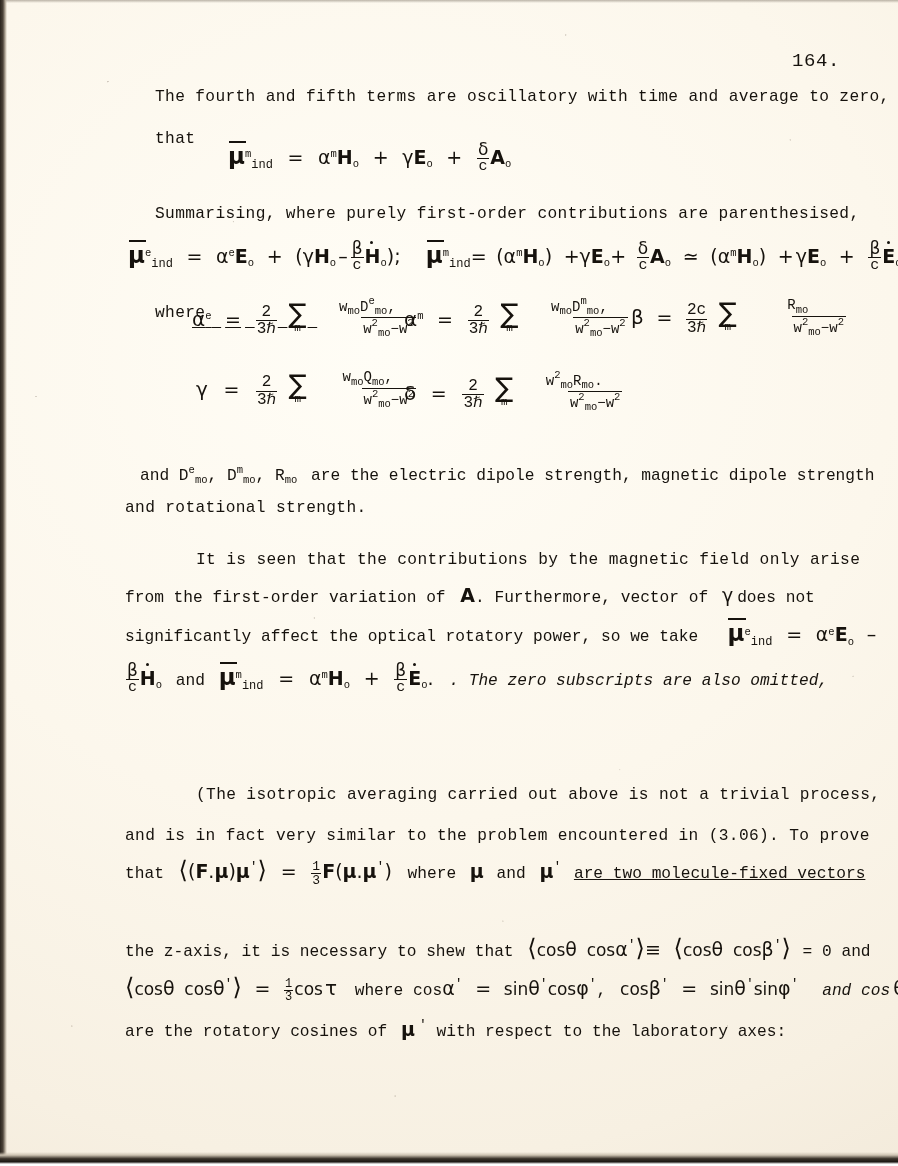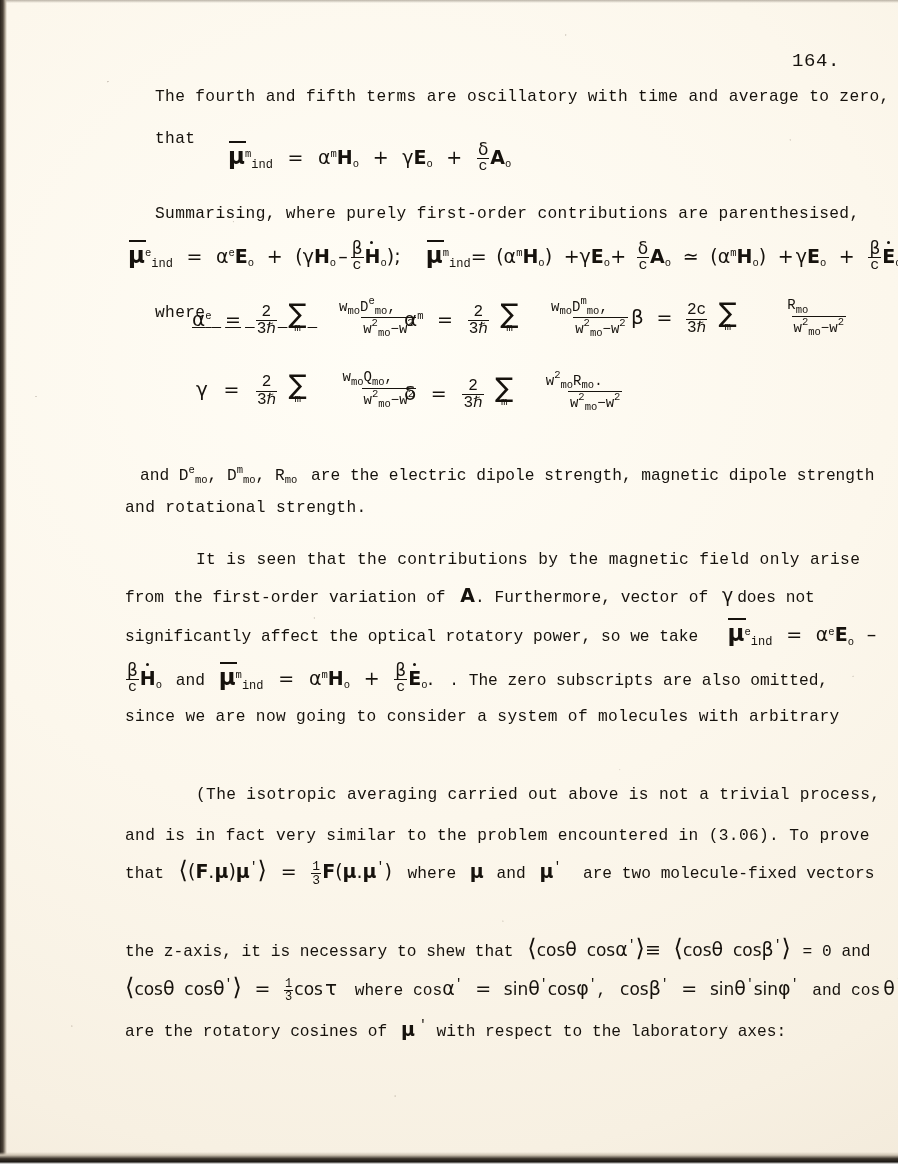--- a/index.html
+++ b/index.html
@@ -319,59 +319,58 @@
     </div>
 
     <div class="eqline" style="left:125px; top:662px; font-size:16.2px;">
       <span class="frac"><span class="num m lite" style="font-size:17px;">β</span><span class="den">c</span></span><span class="m"><span class="dotv">H</span></span><sub>o</sub>
       <span style="margin:0 4px;">and</span>
       <span class="m" style="font-size:23px;"><span class="ov">μ</span></span><sup>m</sup><sub class="sb-big">ind</sub>
       <span class="m lite" style="margin:0 5px;">=</span>
       <span class="m lite">α</span><sup>m</sup><span class="m">H</span><sub>o</sub>
       <span class="m lite" style="margin:0 4px;">+</span>
       <span class="frac"><span class="num m lite" style="font-size:17px;">β</span><span class="den">c</span></span><span class="m"><span class="dotv">E</span></span><sub>o</sub><span class="m lite">.</span>
-      <span style="margin-left:6px;">.   The zero subscripts are also omitted,</span>
-    </div>
-
-    <div class="line" style="top:709px;">since we are now going to consider a system of molecules with arbitrary</div>
+      <span style="margin-left:6px;font-style:italic;">.   The zero subscripts are also omitted,</span>
+    </div>
+
 
     <div class="line ind2" style="top:787px;">(The isotropic averaging carried out above is not a trivial process,</div>
     <div class="line" style="top:828px;">and is in fact very similar to the problem encountered in (3.06).   To prove</div>
 
     <div class="eqline" style="left:125px; top:858px; font-size:16.2px;">
       <span>that</span>
       <span class="m lite" style="font-size:24px; margin-left:5px;">⟨</span><span class="m lite" style="font-size:19px;">(</span><span class="m">F</span><span class="m lite">.</span><span class="m">μ</span><span class="m lite" style="font-size:19px;">)</span><span class="m">μ</span><sup style="font-size:13px;">′</sup><span class="m lite" style="font-size:24px;">⟩</span>
       <span class="m lite" style="margin:0 4px;">=</span>
       <span class="frac" style="font-size:13px;"><span class="num">1</span><span class="den">3</span></span><span class="m">F</span><span class="m lite" style="font-size:19px;">(</span><span class="m">μ</span><span class="m lite">.</span><span class="m">μ</span><sup style="font-size:13px;">′</sup><span class="m lite" style="font-size:19px;">)</span>
       <span style="margin-left:6px;">where</span>
       <span class="m" style="margin-left:4px;">μ</span>
       <span style="margin-left:3px;">and</span>
       <span class="m" style="margin-left:4px;">μ</span><sup style="font-size:13px;">′</sup>
-      <span style="margin-left:12px;">are two molecule-fixed vectors</span>
+      <span style="margin-left:3px;text-decoration:underline;">are two molecule-fixed vectors</span>
     </div>
 
 
     <div class="eqline" style="left:125px; top:936px; font-size:16.2px;">
       <span>the z-axis, it is necessary to shew that</span>
       <span class="m lite" style="font-size:24px; margin-left:4px;">⟨</span><span class="mi">cos</span><span class="m lite" style="font-size:19px;">θ</span>&nbsp;<span class="mi">cos</span><span class="m lite" style="font-size:19px;">α</span><sup style="font-size:13px;">′</sup><span class="m lite" style="font-size:24px;">⟩</span><span class="m lite">≡</span>
       <span class="m lite" style="font-size:24px; margin-left:3px;">⟨</span><span class="mi">cos</span><span class="m lite" style="font-size:19px;">θ</span>&nbsp;<span class="mi">cos</span><span class="m lite" style="font-size:19px;">β</span><sup style="font-size:13px;">′</sup><span class="m lite" style="font-size:24px;">⟩</span>
       <span style="margin-left:2px;">= 0 and</span>
     </div>
 
     <div class="eqline" style="left:125px; top:975px; font-size:16.2px;">
       <span class="m lite" style="font-size:24px;">⟨</span><span class="mi">cos</span><span class="m lite" style="font-size:19px;">θ</span>&nbsp;<span class="mi">cos</span><span class="m lite" style="font-size:19px;">θ</span><sup style="font-size:13px;">′</sup><span class="m lite" style="font-size:24px;">⟩</span>
       <span class="m lite" style="margin:0 3px;">=</span>
       <span class="frac" style="font-size:12px;"><span class="num">1</span><span class="den">3</span></span><span class="mi">cos</span><span class="m lite" style="font-size:20px; margin-left:2px;">τ</span>
       <span style="margin-left:8px;">where cos</span><span class="m lite" style="font-size:19px;">α</span><sup style="font-size:13px;">′</sup>
       <span class="m lite" style="margin:0 3px;">=</span>
       <span class="mi">sin</span><span class="m lite" style="font-size:19px;">θ</span><sup style="font-size:13px;">′</sup><span class="mi">cos</span><span class="m lite" style="font-size:19px;">φ</span><sup style="font-size:13px;">′</sup>,
       <span style="margin-left:4px;" class="mi">cos</span><span class="m lite" style="font-size:19px;">β</span><sup style="font-size:13px;">′</sup>
       <span class="m lite" style="margin:0 3px;">=</span>
       <span class="mi">sin</span><span class="m lite" style="font-size:19px;">θ</span><sup style="font-size:13px;">′</sup><span class="mi">sin</span><span class="m lite" style="font-size:19px;">φ</span><sup style="font-size:13px;">′</sup>
-      <span style="margin-left:4px;">and cos</span><span class="m lite" style="font-size:19px; margin-left:3px;">θ</span><sup style="font-size:13px;">′</sup>
+      <span style="margin-left:14px;font-style:italic;">and cos</span><span class="m lite" style="font-size:19px; margin-left:3px;">θ</span><sup style="font-size:13px;">′</sup>
     </div>
 
     <div class="eqline" style="left:125px; top:1018px; font-size:16.2px;">
       <span>are the rotatory cosines of</span>
       <span class="m" style="margin:0 4px;">μ</span><sup style="font-size:13px;">′</sup>
       <span>with respect to the laboratory axes:</span>
     </div>
 
   </div>
 

